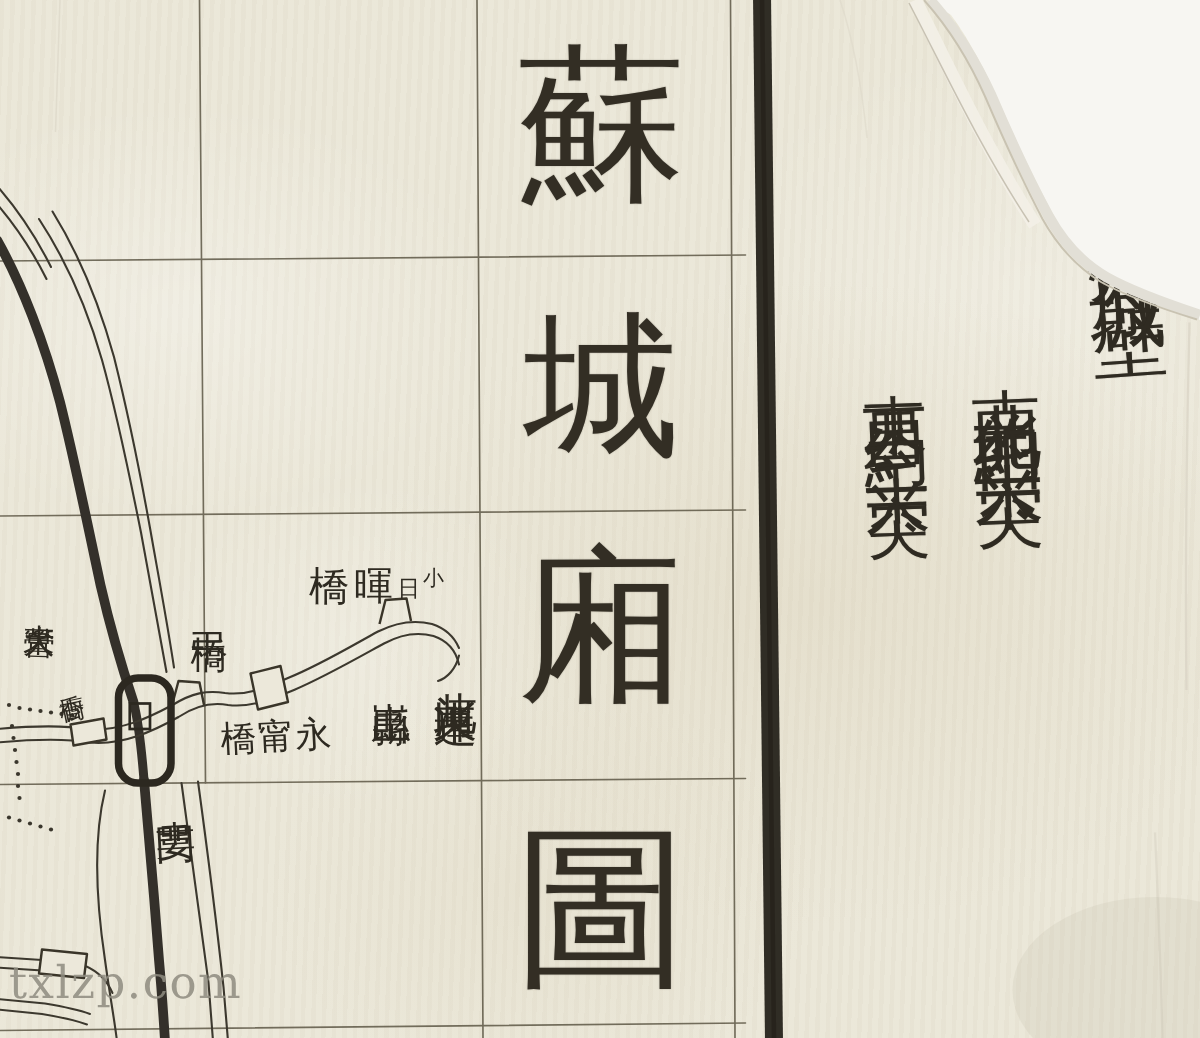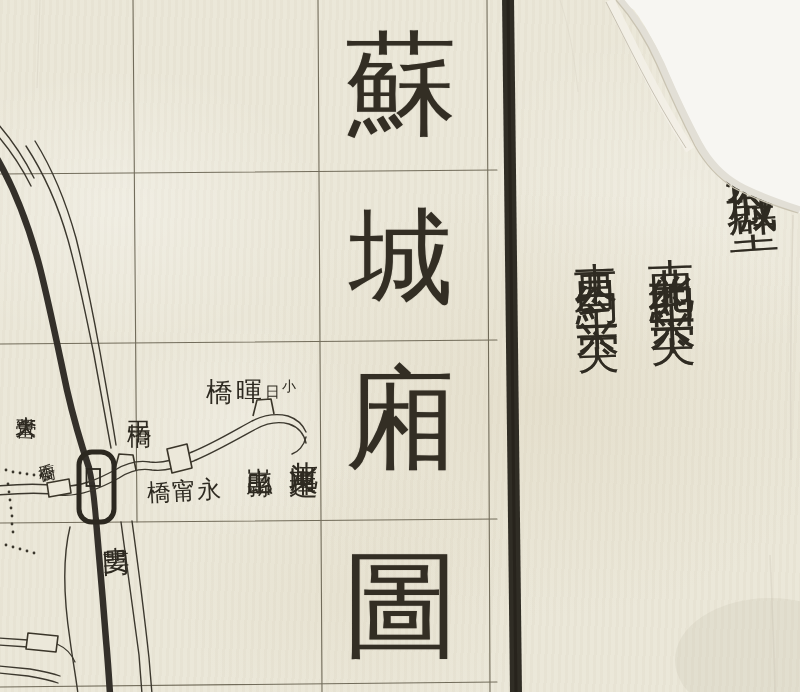--- a/index.html
+++ b/index.html
@@ -154,14 +154,15 @@
     <g fill="none">
       <path d="M610,0 C630,40 655,95 690,150" stroke="#f3f0e7" stroke-width="9" opacity="0.9"></path>
       <path d="M606,2 C628,44 652,96 686,148" stroke="#bdb7a6" stroke-width="1" opacity="0.8"></path>
       <path d="M560,0 C570,30 575,62 578,92" stroke="#ded9c9" stroke-width="1" opacity="0.6"></path>
       <path d="M793,215 C791,300 790,380 791,460" stroke="#d8d3c4" stroke-width="1.5" opacity="0.7"></path>
       <path d="M770,555 C772,600 774,645 775,694" stroke="#d9d4c5" stroke-width="1.5" opacity="0.6"></path>
       <ellipse cx="770" cy="660" rx="95" ry="62" fill="#b4aa94" opacity="0.14"></ellipse>
     </g>
   </svg>
 
+  <div class="watermark" style="z-index:6;">txlzp.com</div>
 
 </div>
 
 </body></html>

